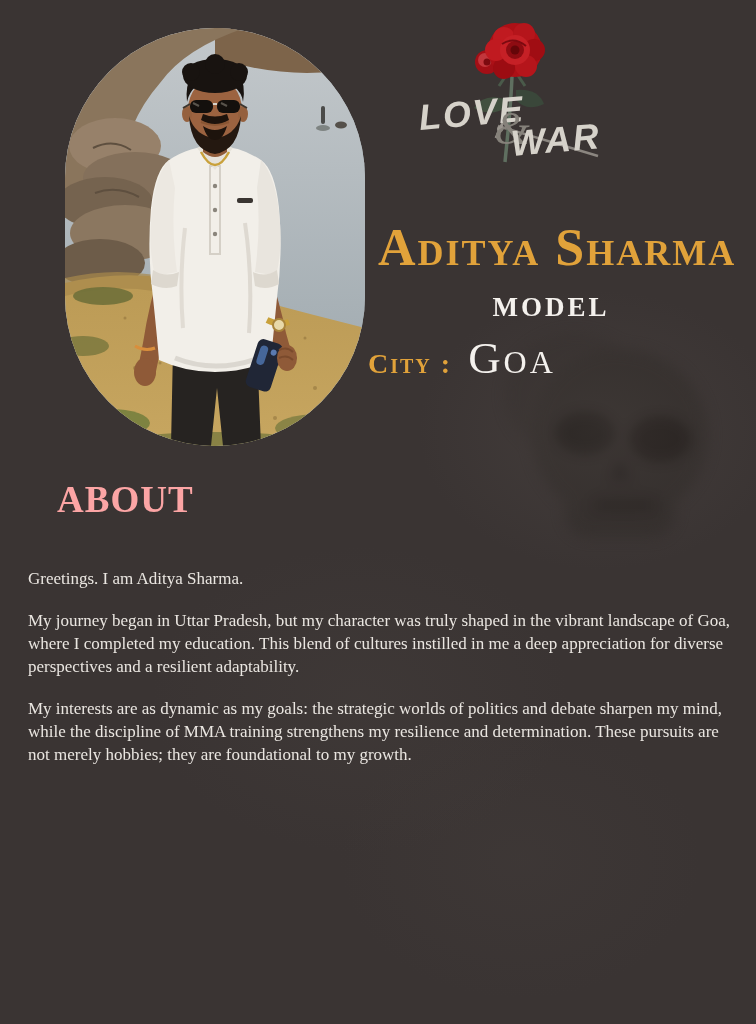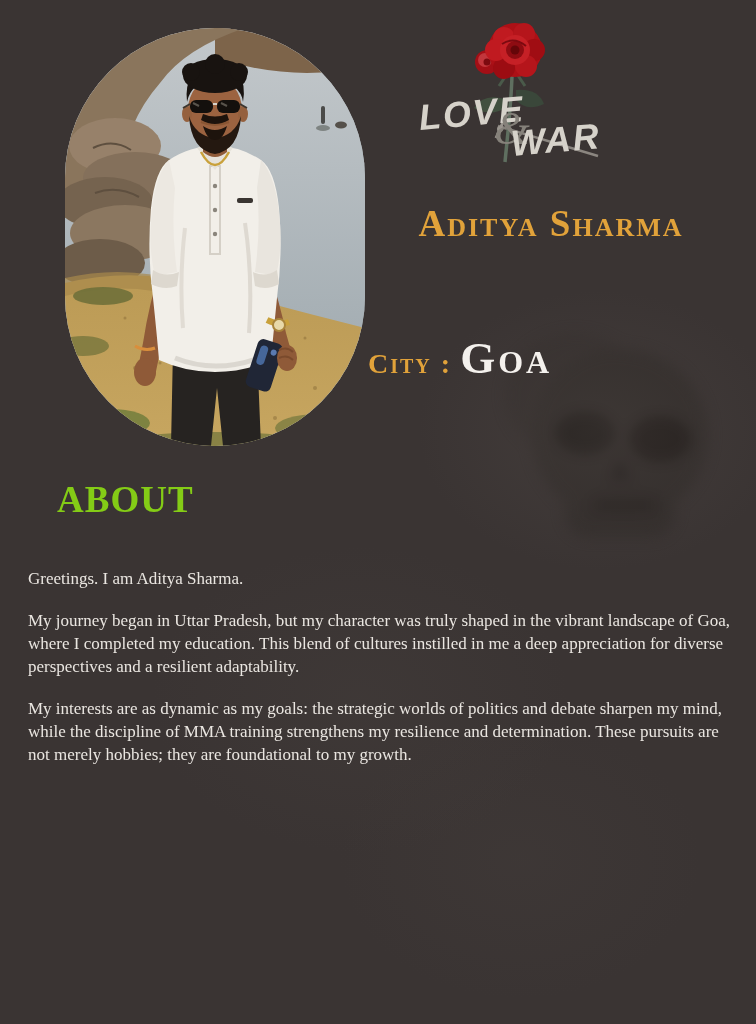--- a/index.html
+++ b/index.html
@@ -30,41 +30,41 @@
   .logo{position:absolute;left:412px;top:16px;width:190px;height:150px;}
   .logo svg{display:block;width:100%;height:100%;overflow:visible;}
   .logo-word{
     font-family:"Liberation Sans","DejaVu Sans",sans-serif;
     font-weight:bold;font-style:italic;fill:#d6d2ca;letter-spacing:2px;
   }
   .logo-amp{font-family:"Liberation Serif",serif;font-style:italic;fill:#85817a;}
   
   .namewrap{position:absolute;left:362px;top:205px;width:378px;text-align:center;}
   .name{
-    margin:0;font-size:37px;font-weight:bold;color:#e1a23a;
+    margin:16px;font-size:52px;font-weight:bold;color:#e1a23a;
     font-variant:small-caps;letter-spacing:2px;line-height:1.05;white-space:nowrap;
   }
   .role{
     margin-top:3px;font-size:27px;font-weight:bold;color:#f4f1ed;letter-spacing:3px;
   }
   
   .city{
     position:absolute;left:368px;top:332px;
-    display:flex;align-items:baseline;gap:8px;
+    display:flex;align-items:baseline;gap:16px;
   }
   .city-label{
     font-variant:small-caps;font-weight:bold;font-size:28px;color:#e1a23a;letter-spacing:2px;
   }
   .city-value{
-    font-variant:small-caps;font-weight:bold;font-size:45px;color:#f4f1ed;letter-spacing:3px;
+    font-variant:small-caps;font-weight:normal;font-size:45px;color:#f4f1ed;letter-spacing:3px;
   }
   
   .about-h{
     position:absolute;left:57px;top:478px;margin:0;
-    font-size:37px;font-weight:bold;color:#84cc16;letter-spacing:1px;
+    font-size:37px;font-weight:bold;color:#fca5a5;letter-spacing:1px;
   }
   .about-text{
     position:absolute;left:28px;top:528px;width:714px;
     font-size:17px;line-height:23px;color:#eae6e1;margin-top:39px;
   }
   .about-text p{margin:0 0 19px 0;}
 </style>
 </head>
 <body>
 
@@ -242,20 +242,21 @@
       </g>
 
       <text class="logo-word" x="8" y="114" font-size="36" transform="rotate(-5 8 114)">LOVE</text>
       <text class="logo-amp" x="82" y="128" font-size="46">&amp;</text>
       <text class="logo-word" x="100" y="140" font-size="36" transform="rotate(-5 100 140)">WAR</text>
     </svg>
   </div>
 
   <div class="namewrap">
     <h1 class="name">Aditya Sharma</h1>
+    <div class="role">MODEL</div>
   </div>
 
   <div class="city">
     <span class="city-label">City :</span>
     <span class="city-value">Goa</span>
   </div>
 
   <h2 class="about-h">ABOUT</h2>
   <div class="about-text">
     <p>Greetings. I am Aditya Sharma.</p>

